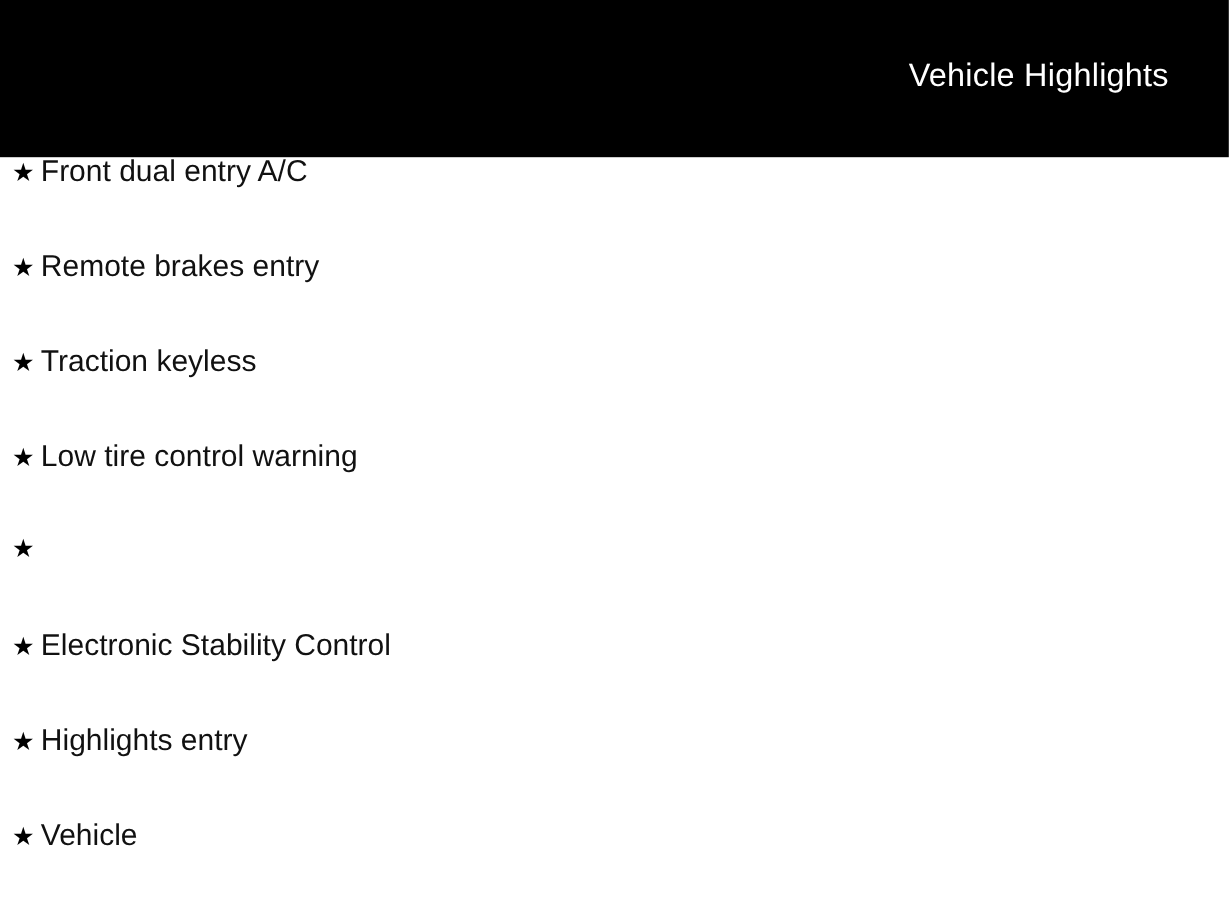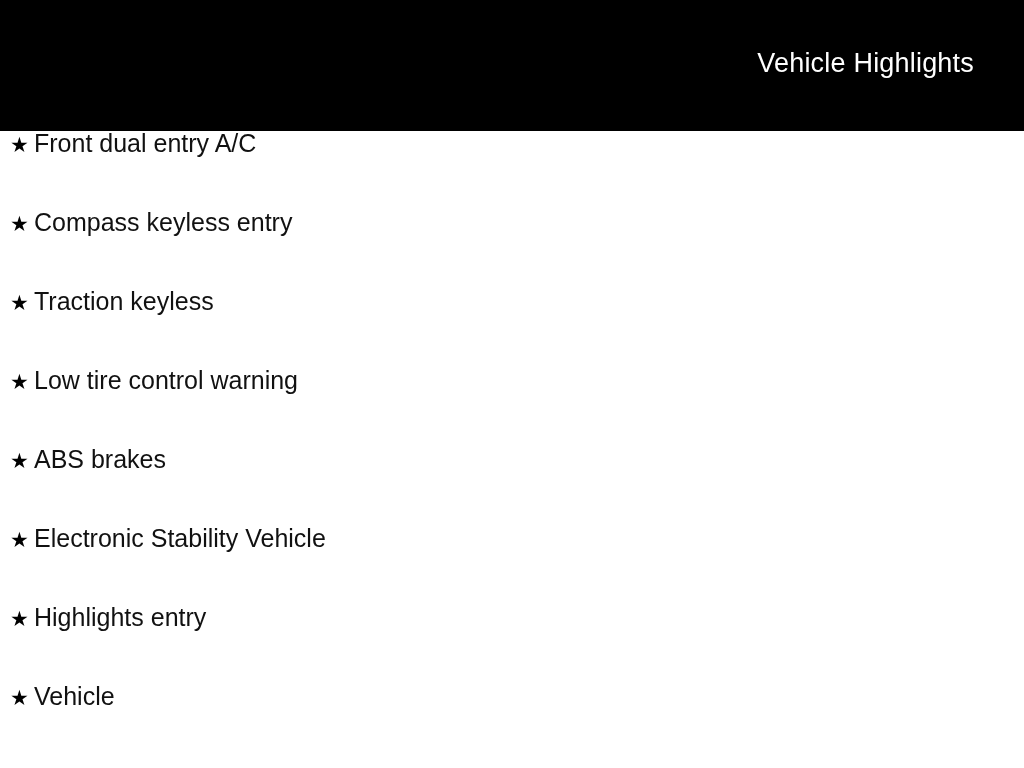--- a/index.html
+++ b/index.html
@@ -79,37 +79,36 @@
     <div class="header-title">Vehicle Highlights</div>
   </div>
 
   <ul class="highlights-list">
     <li class="highlight-item">
       <span class="star-icon">★</span>
       <span class="item-label">Front dual entry A/C</span>
     </li>
     <li class="highlight-item">
       <span class="star-icon">★</span>
-      <span class="item-label">Compass keyless entry</span>
+      <span class="item-label">Remote brakes entry</span>
     </li>
     <li class="highlight-item">
       <span class="star-icon">★</span>
       <span class="item-label">Traction keyless</span>
     </li>
     <li class="highlight-item">
       <span class="star-icon">★</span>
       <span class="item-label">Low tire control warning</span>
     </li>
     <li class="highlight-item">
       <span class="star-icon">★</span>
-      <span class="item-label">ABS brakes</span>
     </li>
     <li class="highlight-item">
       <span class="star-icon">★</span>
-      <span class="item-label">Electronic Stability Vehicle</span>
+      <span class="item-label">Electronic Stability Control</span>
     </li>
     <li class="highlight-item">
       <span class="star-icon">★</span>
       <span class="item-label">Highlights entry</span>
     </li>
     <li class="highlight-item">
       <span class="star-icon">★</span>
       <span class="item-label">Vehicle</span>
     </li>
   </ul>

